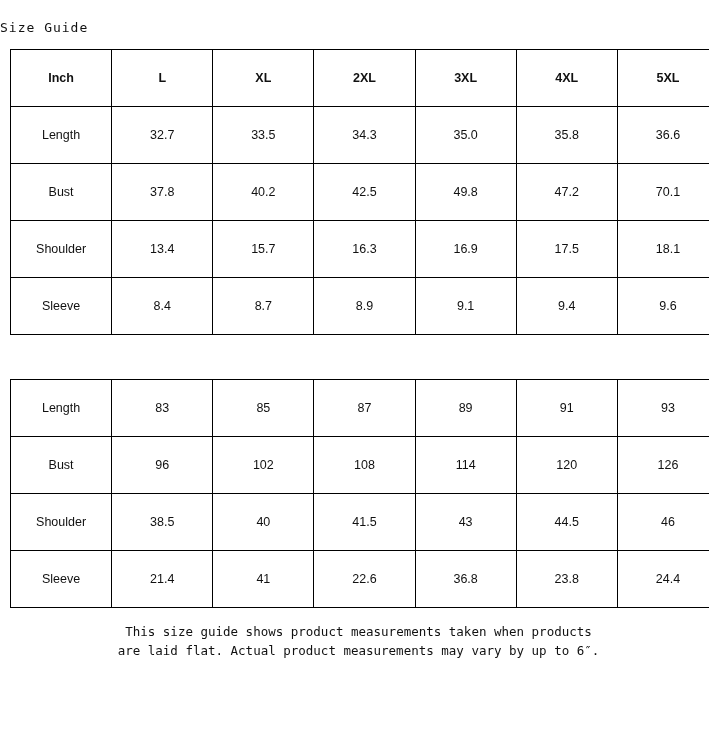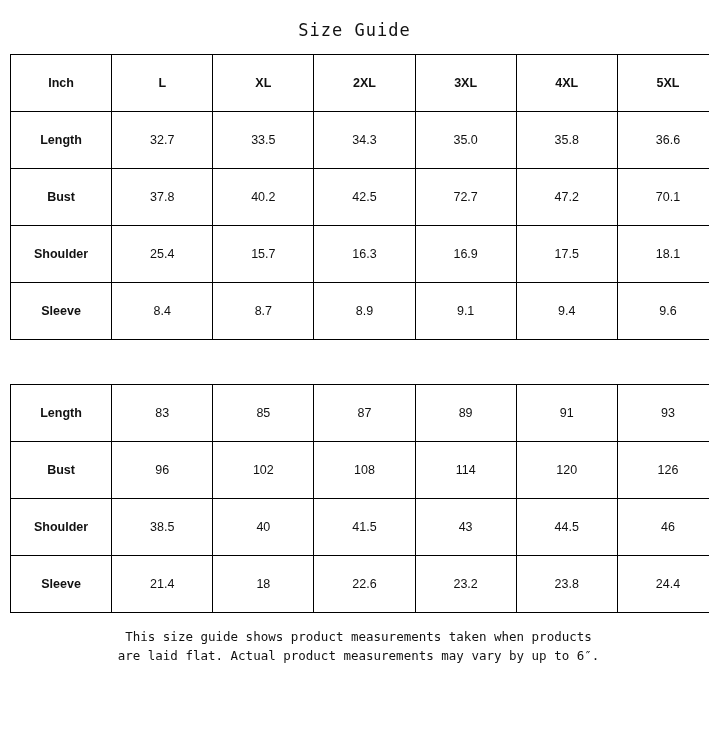--- a/index.html
+++ b/index.html
@@ -15,23 +15,22 @@
     overflow: hidden;
   }
   .page {
     position: relative;
     width: 709px;
     height: 730px;
     box-sizing: border-box;
     background: #ffffff;
   }
   .title {
-    text-align: center;
     font-family: "DejaVu Sans Mono", monospace;
-    font-size: 17px;
+    font-size: 13px;
     letter-spacing: 1px;
     color: #111111;
     padding-top: 20px;
     padding-bottom: 14px;
   }
   table.size-table {
     width: 709px;
     border-collapse: collapse;
     table-layout: fixed;
     margin-left: 10px;
@@ -43,21 +42,21 @@
     font-size: 12.5px;
     color: #111111;
     height: 56px;
     padding: 0;
   }
   table.size-table td.head {
     font-weight: bold;
     font-size: 12.5px;
   }
   table.size-table td.rowlabel {
-    font-weight: bold;
+    font-weight: normal;
     font-size: 12.5px;
   }
   .col-first { width: 101px; }
   .col-rest  { width: 101px; }
   .spacer {
     height: 44px;
     background: #ffffff;
   }
   .footnote {
     text-align: center;
@@ -105,27 +104,27 @@
         <td>34.3</td>
         <td>35.0</td>
         <td>35.8</td>
         <td>36.6</td>
       </tr>
       <tr>
         <td class="rowlabel">Bust</td>
         <td>37.8</td>
         <td>40.2</td>
         <td>42.5</td>
-        <td>72.7</td>
+        <td>49.8</td>
         <td>47.2</td>
         <td>70.1</td>
       </tr>
       <tr>
         <td class="rowlabel">Shoulder</td>
-        <td>25.4</td>
+        <td>13.4</td>
         <td>15.7</td>
         <td>16.3</td>
         <td>16.9</td>
         <td>17.5</td>
         <td>18.1</td>
       </tr>
       <tr>
         <td class="rowlabel">Sleeve</td>
         <td>8.4</td>
         <td>8.7</td>
@@ -173,23 +172,23 @@
         <td>38.5</td>
         <td>40</td>
         <td>41.5</td>
         <td>43</td>
         <td>44.5</td>
         <td>46</td>
       </tr>
       <tr>
         <td class="rowlabel">Sleeve</td>
         <td>21.4</td>
-        <td>18</td>
+        <td>41</td>
         <td>22.6</td>
-        <td>23.2</td>
+        <td>36.8</td>
         <td>23.8</td>
         <td>24.4</td>
       </tr>
     </tbody>
   </table>
 
   <div class="footnote">
     <span class="line">This size guide shows product measurements taken when products</span>
     <span class="line">are laid flat. Actual product measurements may vary by up to 6″.</span>
   </div>

